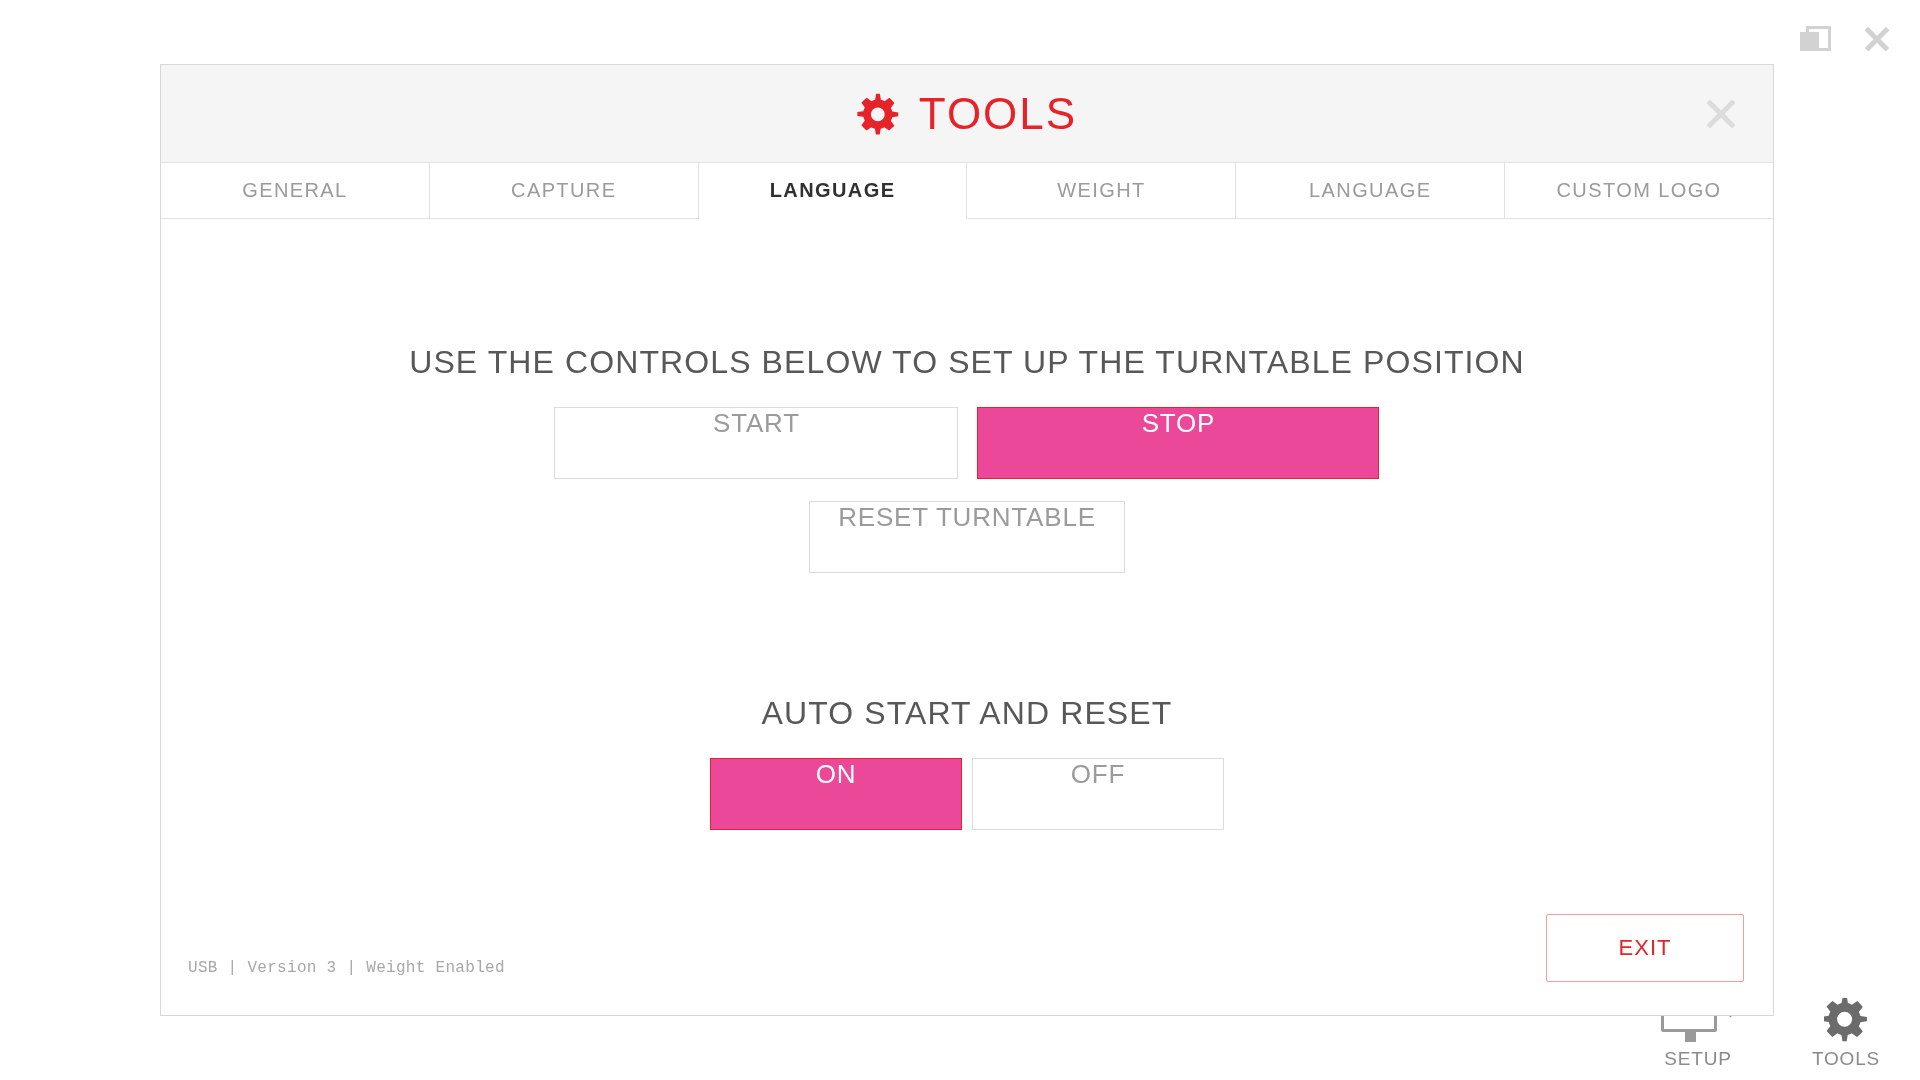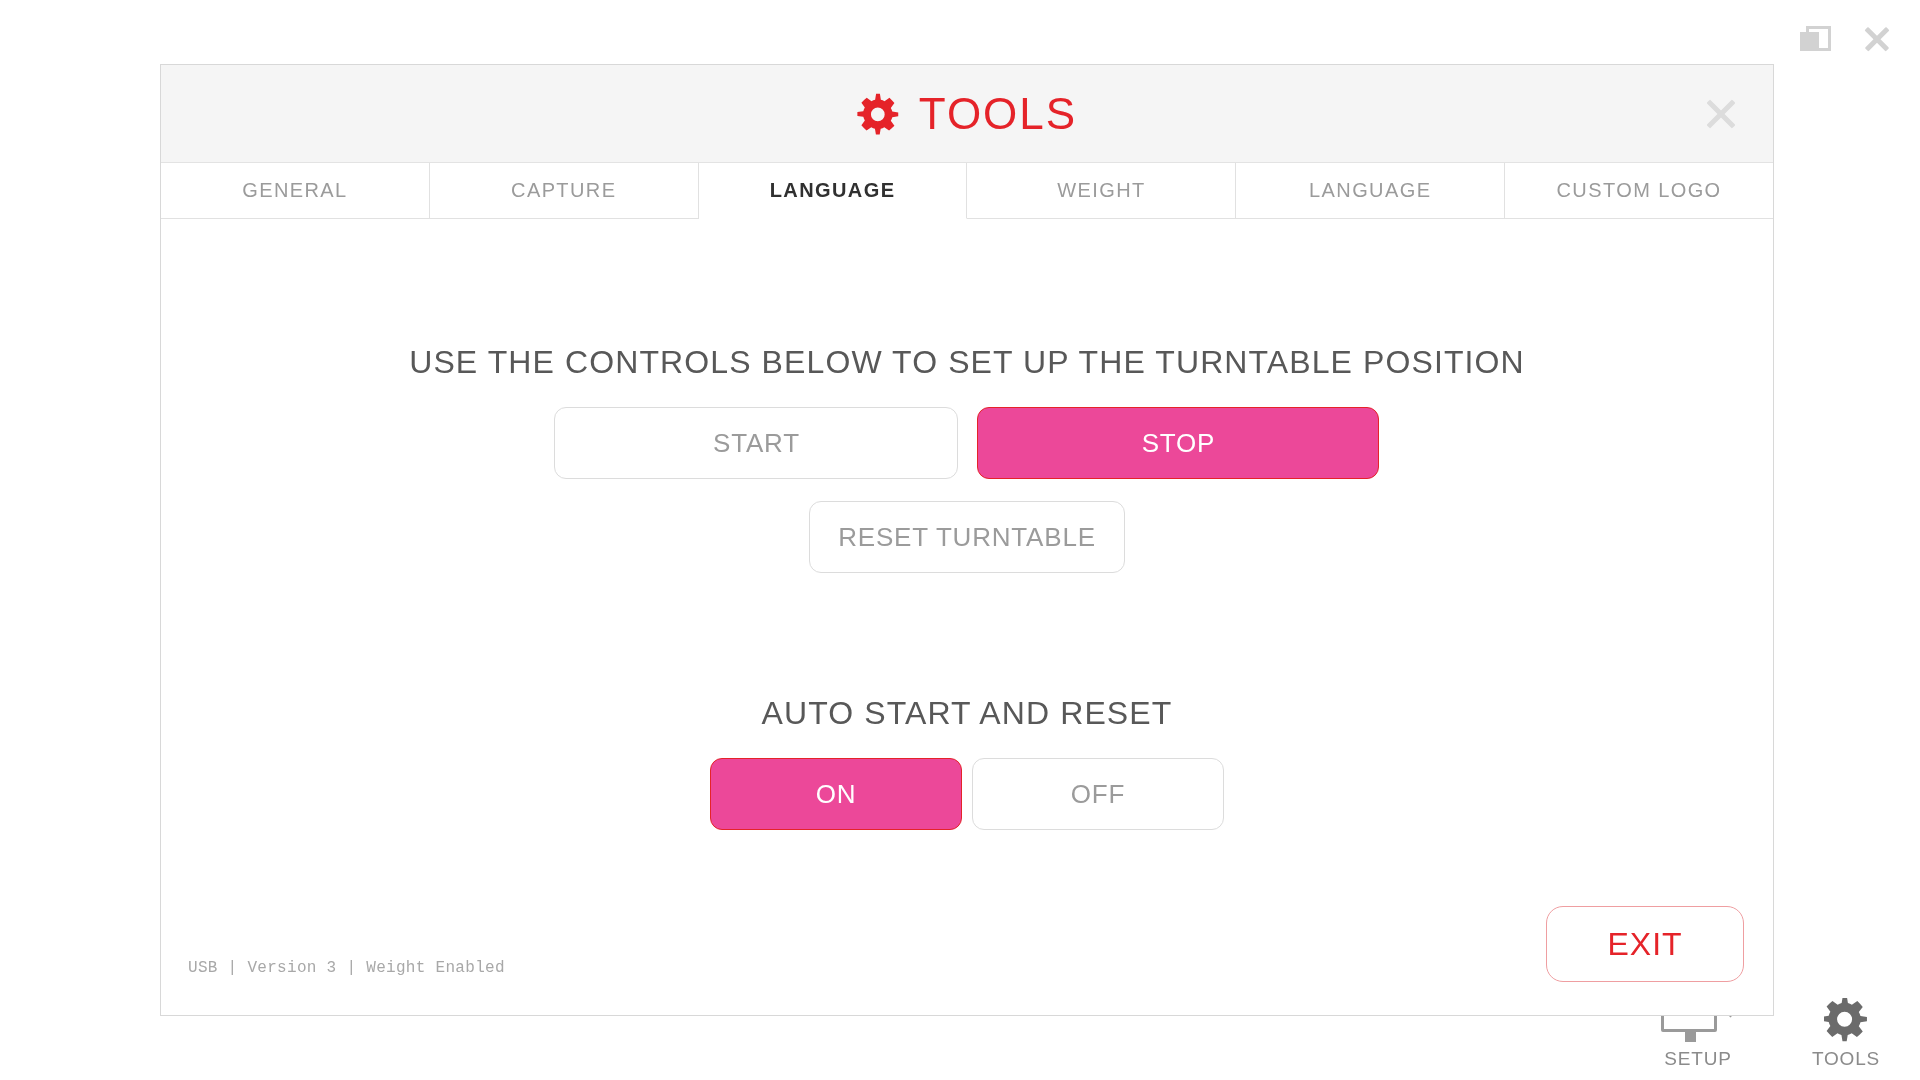--- a/index.html
+++ b/index.html
@@ -248,23 +248,22 @@
   .turntable-section { margin-top: 125px; text-align: center; }
 
   .btn-row {
     display: flex;
     justify-content: center;
     gap: 19px;
     margin-top: 26px;
   }
   .btn {
     height: 72px;
-    border-radius: 12px;
-    display: flex;
-    align-items: center;
+    border-radius: 0;
+    display: flex;
     justify-content: center;
     font-size: 26px;
     letter-spacing: 0.8px;
     cursor: pointer;
     user-select: none;
     font-family: "Liberation Sans", sans-serif;
   }
   .btn-outline {
     background: #ffffff;
     border: 1px solid #dcdcdc;
@@ -301,29 +300,29 @@
     font-size: 16px;
     color: #a8a8a8;
     letter-spacing: 0.3px;
     font-family: Liberation Mono, monospace;
   }
   .btn-exit {
     position: absolute;
     right: 29px;
     bottom: 33px;
     width: 198px;
-    height: 76px;
+    height: 68px;
     border: 1px solid #ef9ea1;
-    border-radius: 17px;
+    border-radius: 2px;
     background: #ffffff;
     color: #e52329;
     display: flex;
     align-items: center;
     justify-content: center;
-    font-size: 32px;
+    font-size: 22px;
     letter-spacing: 1px;
     cursor: pointer;
     user-select: none;
     font-family: "Liberation Sans", sans-serif;
   }
 </style>
 </head>
 <body>
 
 <div id="app">

